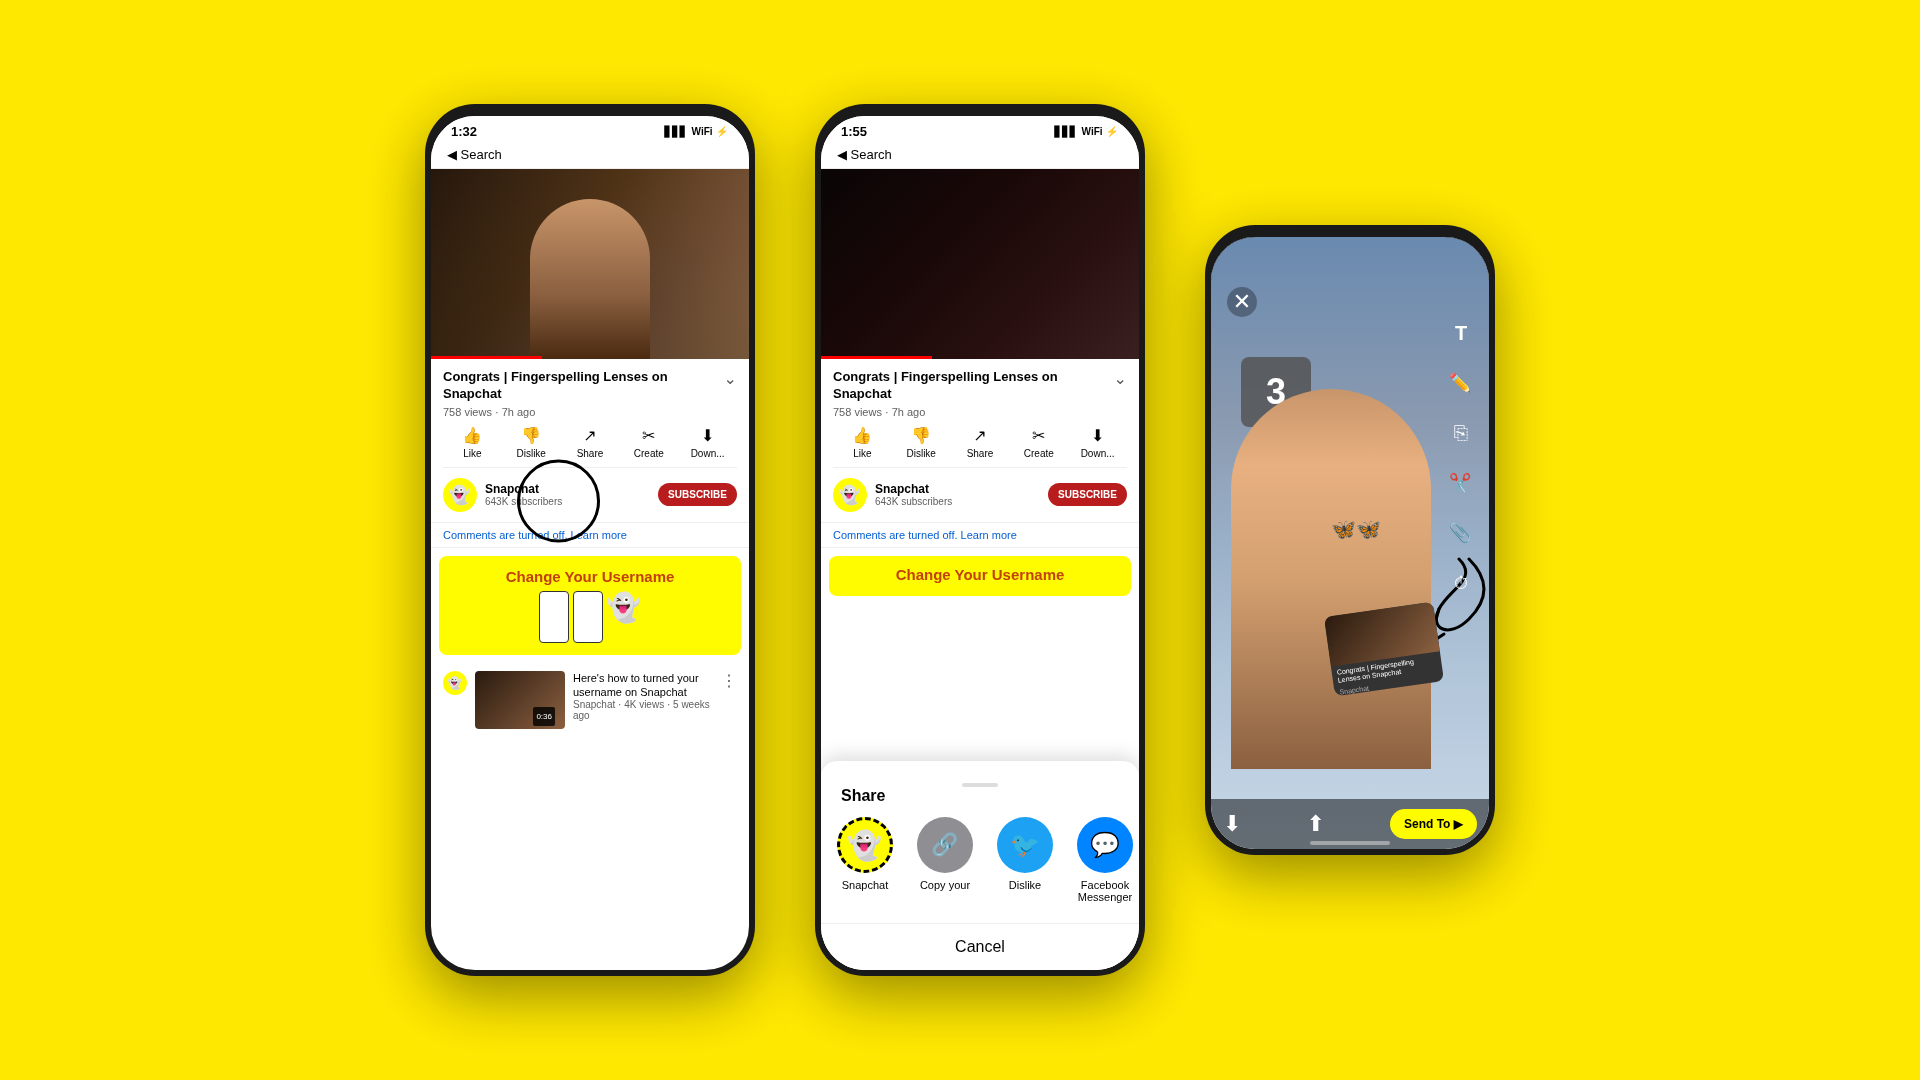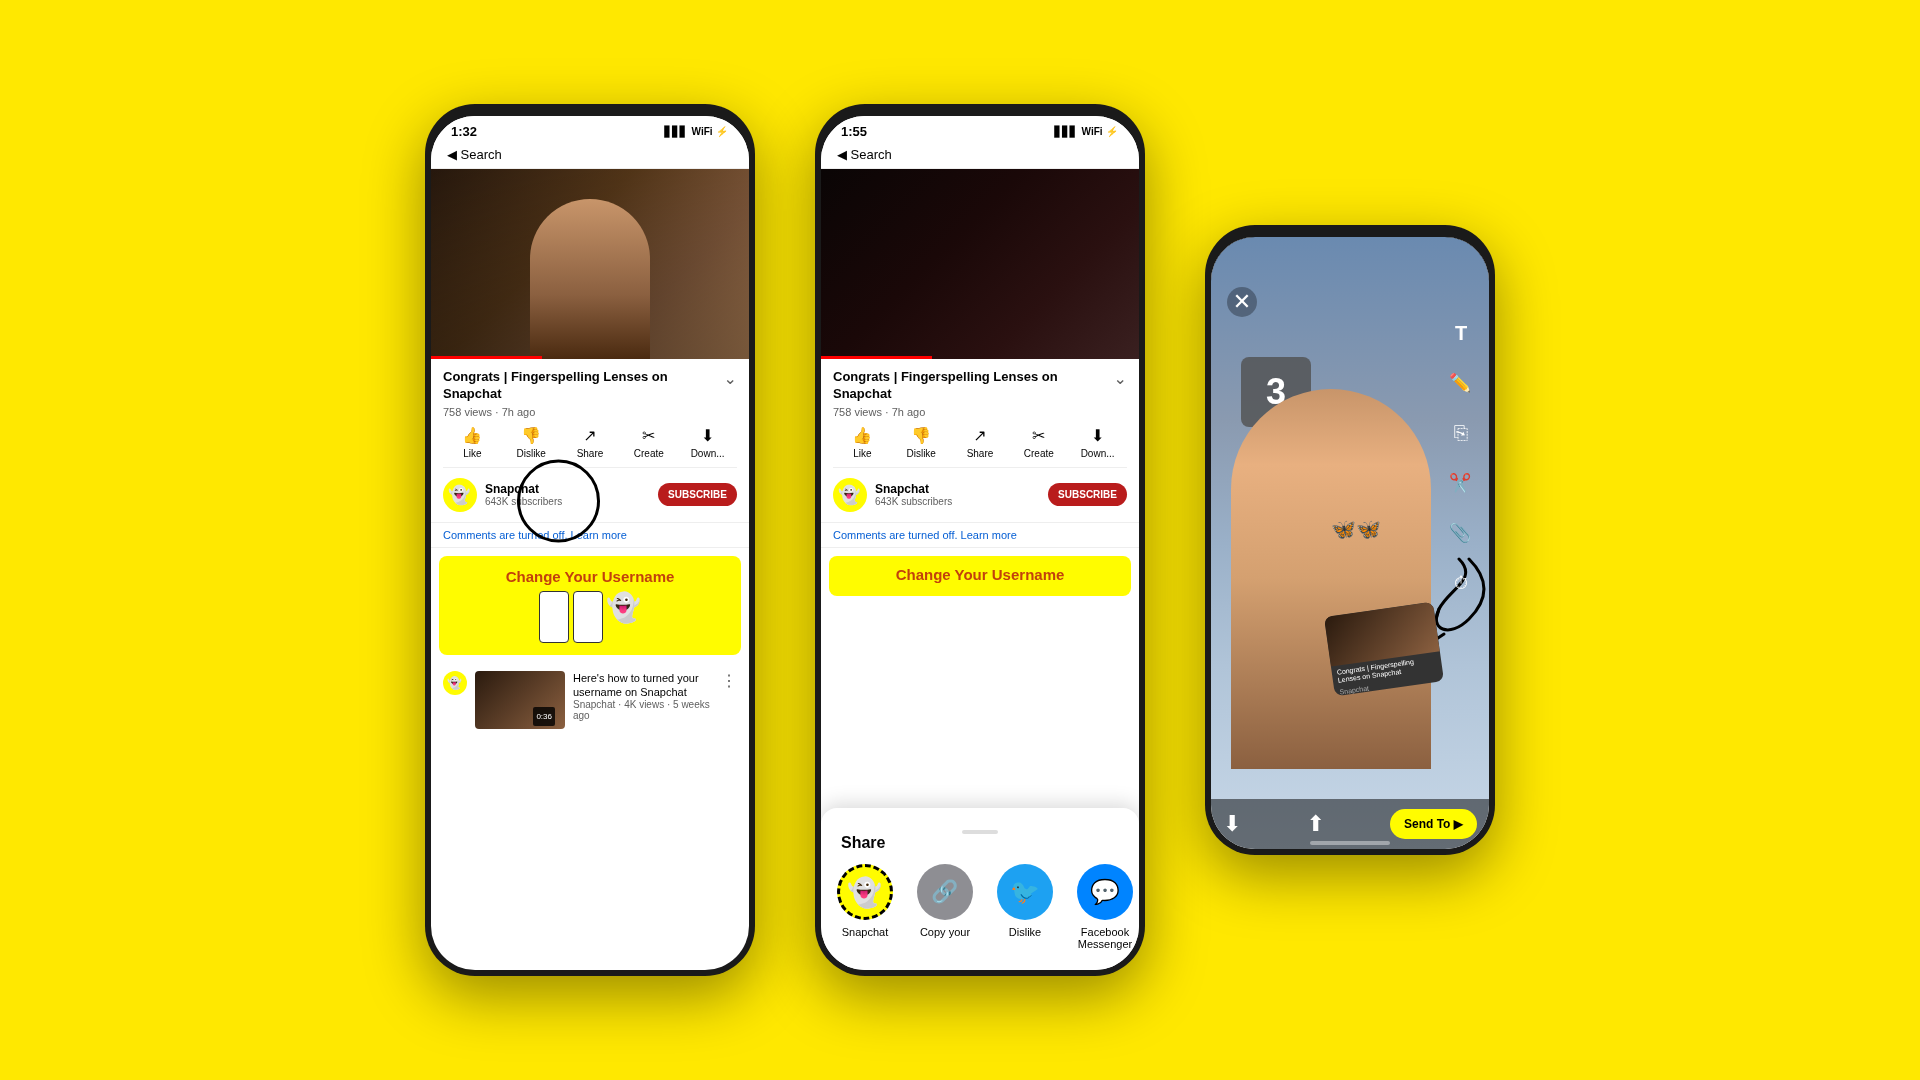--- a/index.html
+++ b/index.html
@@ -594,20 +594,21 @@
           </div>
 
           <div class="share-app">
             <div class="share-app-icon" style="background:#0084ff;">
               <span style="font-size:24px;color:#fff;">💬</span>
             </div>
             <span class="share-app-label" style="white-space:pre-line;text-align:center;font-size:11px;">Facebook
 Messenger</span>
           </div>
         </div>
+        <div class="share-cancel">Cancel</div>
       </div>
     </div>
   </div>
 
   <div class="phone phone-3" style="position:relative;">
     <div class="phone-screen">
       <div class="snap-screen">
 
         <div style="background:#1a1a1a;padding:8px 20px 4px;display:flex;justify-content:space-between;align-items:center;">
           <span style="color:#fff;font-size:13px;font-weight:700;">20:13</span>

